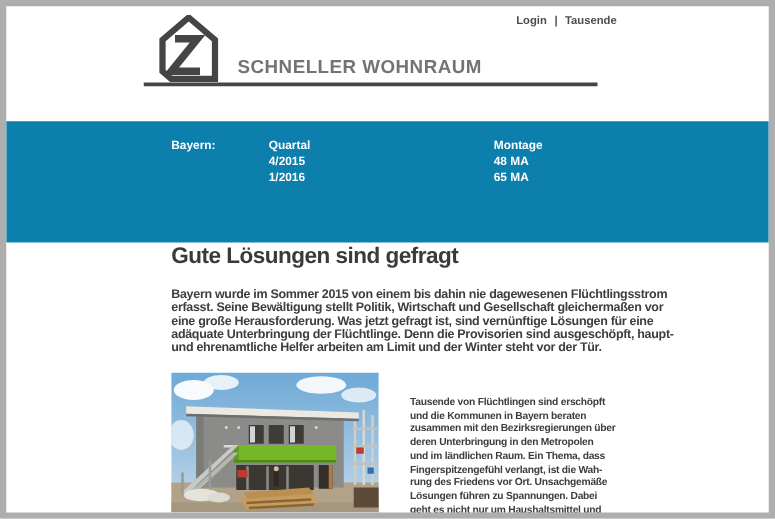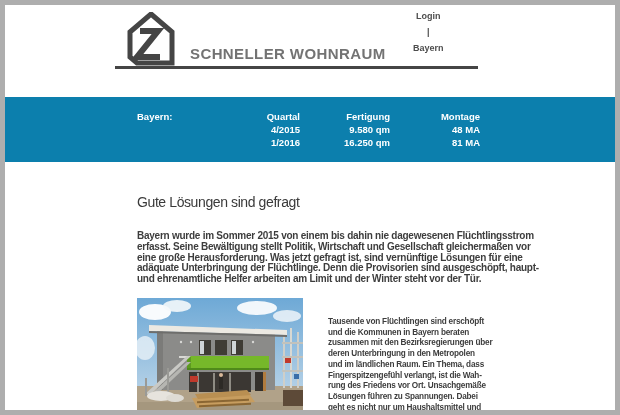--- a/index.html
+++ b/index.html
@@ -9,55 +9,55 @@
     box-sizing:border-box;
     border:5px solid #aeaeae;
     background:#ffffff;
     font-family:"Liberation Sans",sans-serif;
     overflow:hidden;
   }
   
   .top-nav{
     position:absolute;left:408px;top:6px;
     font-size:9px;font-weight:bold;color:#4d4d4d;
-    display:flex;gap:6px;align-items:center;flex-direction:column;
+    display:flex;gap:6px;align-items:center;
   }
   .top-nav a{color:#4d4d4d;text-decoration:none;cursor:pointer;}
   .nav-sep{color:#4d4d4d;}
   .logo-box{position:absolute;left:122px;top:7px;width:48px;height:54px;cursor:pointer;}
   .brand{
     position:absolute;left:185px;top:40px;
     font-size:15px;font-weight:bold;color:#737373;
     letter-spacing:0.4px;
   }
   .header-rule{
     position:absolute;left:110px;top:61px;width:363px;height:3px;
     background:#454545;
   }
   
   .banner{
-    position:absolute;left:0;top:92px;width:610px;height:65px;
+    position:absolute;left:0;top:92px;width:610px;height:97px;
     background:#0c7fad;color:#ffffff;
   }
   .banner-label{
     position:absolute;left:132px;top:13px;
     font-size:9.5px;font-weight:bold;line-height:13px;
   }
   .banner-col{
     position:absolute;top:13px;width:85px;
     font-size:9.5px;font-weight:bold;line-height:13px;
-    text-align:right;white-space:pre;
+    text-align:left;white-space:pre;
   }
   .col-quartal{left:210px;}
   .col-fertigung{left:300px;}
   .col-montage{left:390px;}
   
   .article-title{
     position:absolute;left:132px;top:189px;
-    font-size:14px;font-weight:normal;color:#3a3a3a;
+    font-size:18px;font-weight:bold;color:#3a3a3a;
     letter-spacing:-0.4px;margin:0;
   }
   .article-intro{
     position:absolute;left:132px;top:226px;width:356px;
     font-size:10px;font-weight:bold;color:#3d3d3d;
     line-height:10.8px;letter-spacing:-0.25px;
     white-space:pre;margin:0;
   }
   .article-photo{
     position:absolute;left:132px;top:293px;width:166px;height:112px;
@@ -71,47 +71,44 @@
   }
 </style>
 </head>
 <body>
 
 <div id="screen">
 
   <nav class="top-nav">
     <a>Login</a>
     <span class="nav-sep">|</span>
-    <a>Bayern</a>
+    <a>Tausende</a>
   </nav>
 
   <div class="logo-box">
     <svg width="48" height="54" viewBox="0 0 48 54">
 
       <path d="M24 2 L45 20 L45 51 L10 51 L3 45 L3 20 Z" fill="none" stroke="#454545" stroke-width="5" stroke-linejoin="miter"></path>
 
       <path d="M13 19 H31 L10 45 H33" fill="none" stroke="#454545" stroke-width="6"></path>
     </svg>
   </div>
 
   <div class="brand">SCHNELLER WOHNRAUM</div>
 
   <div class="header-rule"></div>
 
   <section class="banner">
     <div class="banner-label">Bayern:</div>
     <div class="banner-col col-quartal">Quartal
 4/2015
 1/2016</div>
-    <div class="banner-col col-fertigung">Fertigung
-9.580 qm
-16.250 qm</div>
     <div class="banner-col col-montage">Montage
 48 MA
-81 MA</div>
+65 MA</div>
   </section>
 
   <h1 class="article-title">Gute Lösungen sind gefragt</h1>
 
   <p class="article-intro">Bayern wurde im Sommer 2015 von einem bis dahin nie dagewesenen Flüchtlingsstrom
 erfasst. Seine Bewältigung stellt Politik, Wirtschaft und Gesellschaft gleichermaßen vor
 eine große Herausforderung. Was jetzt gefragt ist, sind vernünftige Lösungen für eine
 adäquate Unterbringung der Flüchtlinge. Denn die Provisorien sind ausgeschöpft, haupt-
 und ehrenamtliche Helfer arbeiten am Limit und der Winter steht vor der Tür.</p>
 

